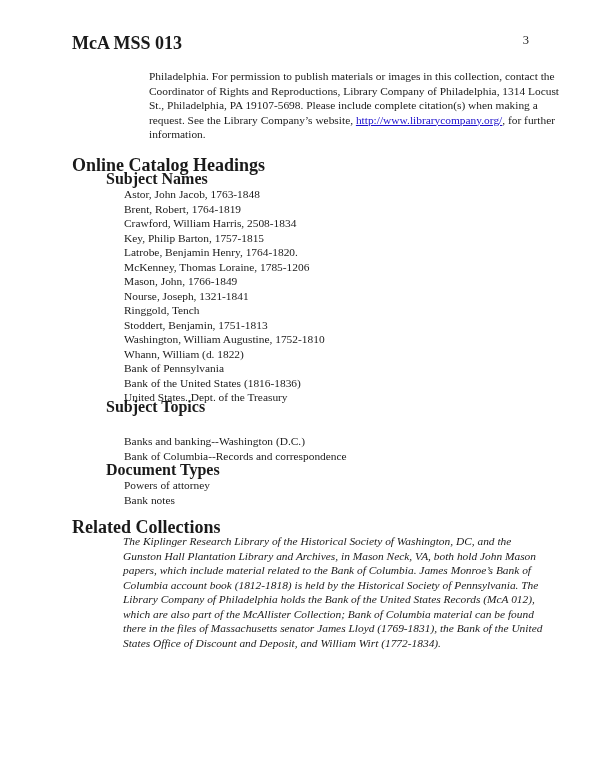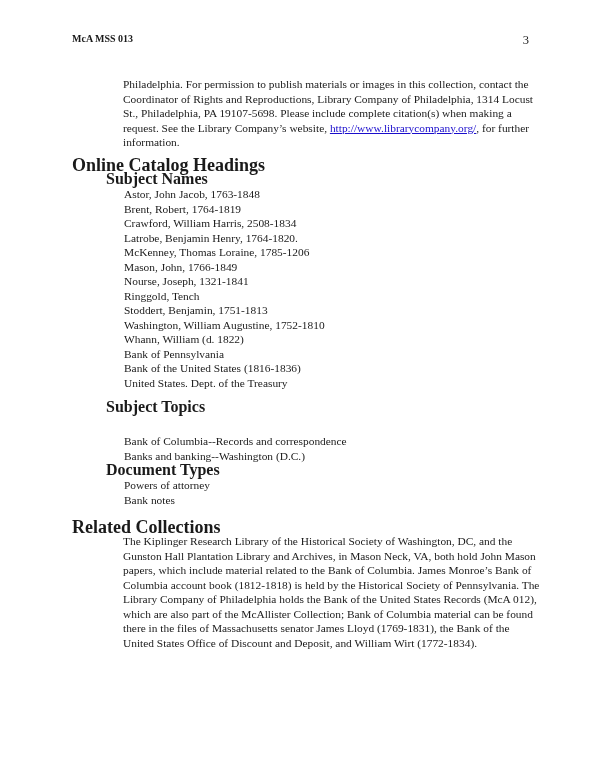--- a/index.html
+++ b/index.html
@@ -3,83 +3,84 @@
 <meta charset="utf-8">
 <style>
   html, body { margin: 0; padding: 0; background: #ffffff; }
   body {
     width: 600px; height: 776px; position: relative; overflow: hidden;
     font-family: "Liberation Serif", "DejaVu Serif", serif;
     color: #1a1a1a;
   }
   .header-id {
     position: absolute; left: 72px; top: 33px;
-    font-weight: bold; font-size: 10px;
+    font-weight: bold; font-size: 18px;
   }
   .page-num {
     position: absolute; right: 71px; top: 33px;
     font-size: 12.5px;
   }
   .para {
     position: absolute; left: 123px; width: 420px;
     font-size: 11.4px; line-height: 14.5px;
   }
   .para p { margin: 0; }
-  .intro { top: 77px; }
+  .intro { top: 69px; margin-left: 26px; }
   .link { color: #1a0dcc; text-decoration: underline; }
   .section-head {
     position: absolute; left: 72px;
     font-weight: bold; font-size: 18px; line-height: 14.5px;
   }
   .sub-head {
     position: absolute; left: 106px;
     font-weight: bold; font-size: 16px; line-height: 14.5px;
   }
   .list {
     position: absolute; left: 124px; margin: 0; padding: 0; list-style: none;
     font-size: 11.4px; line-height: 14.5px;
   }
   .list li { margin: 0; padding: 0; white-space: nowrap; }
-  .related { top: 534px; }
+  .related { top: 534px; font-style: italic; }
 </style>
 </head>
 <body>
 
 <div class="header-id">McA MSS 013</div>
 <div class="page-num">3</div>
 
 <div class="para intro">
   <p><span>Philadelphia. For permission to publish materials or images in this collection, contact the Coordinator of Rights and Reproductions, Library Company of Philadelphia, 1314 Locust St., Philadelphia, PA 19107-5698. Please include complete citation(s) when making a request. See the Library Company’s website,</span>
   <a class="link">http://www.librarycompany.org/</a><span>, for further information.</span></p>
 </div>
 
 <div class="section-head" style="top:158px;">Online Catalog Headings</div>
 
 <div class="sub-head" style="top:172px;">Subject Names</div>
 <ul class="list" style="top:187px;">
   <li>Astor, John Jacob, 1763-1848</li>
   <li>Brent, Robert, 1764-1819</li>
   <li>Crawford, William Harris, 2508-1834</li>
+  <li>Key, Philip Barton, 1757-1815</li>
   <li>Latrobe, Benjamin Henry, 1764-1820.</li>
   <li>McKenney, Thomas Loraine, 1785-1206</li>
   <li>Mason, John, 1766-1849</li>
   <li>Nourse, Joseph, 1321-1841</li>
   <li>Ringgold, Tench</li>
   <li>Stoddert, Benjamin, 1751-1813</li>
   <li>Washington, William Augustine, 1752-1810</li>
   <li>Whann, William (d. 1822)</li>
   <li>Bank of Pennsylvania</li>
   <li>Bank of the United States (1816-1836)</li>
   <li>United States. Dept. of the Treasury</li>
 </ul>
 
 <div class="sub-head" style="top:400px;">Subject Topics</div>
 <ul class="list" style="top:434px;">
+  <li>Banks and banking--Washington (D.C.)</li>
   <li>Bank of Columbia--Records and correspondence</li>
-  <li>Banks and banking--Washington (D.C.)</li>
 </ul>
 
 <div class="sub-head" style="top:463px;">Document Types</div>
 <ul class="list" style="top:478px;">
   <li>Powers of attorney</li>
   <li>Bank notes</li>
 </ul>
 
 <div class="section-head" style="top:520px;">Related Collections</div>
 <div class="para related">

